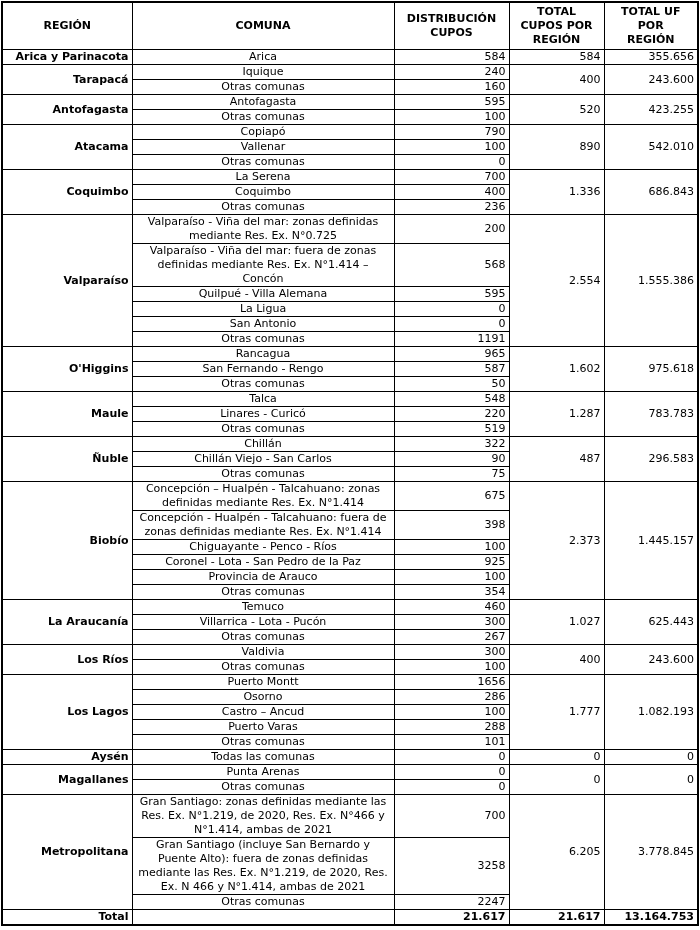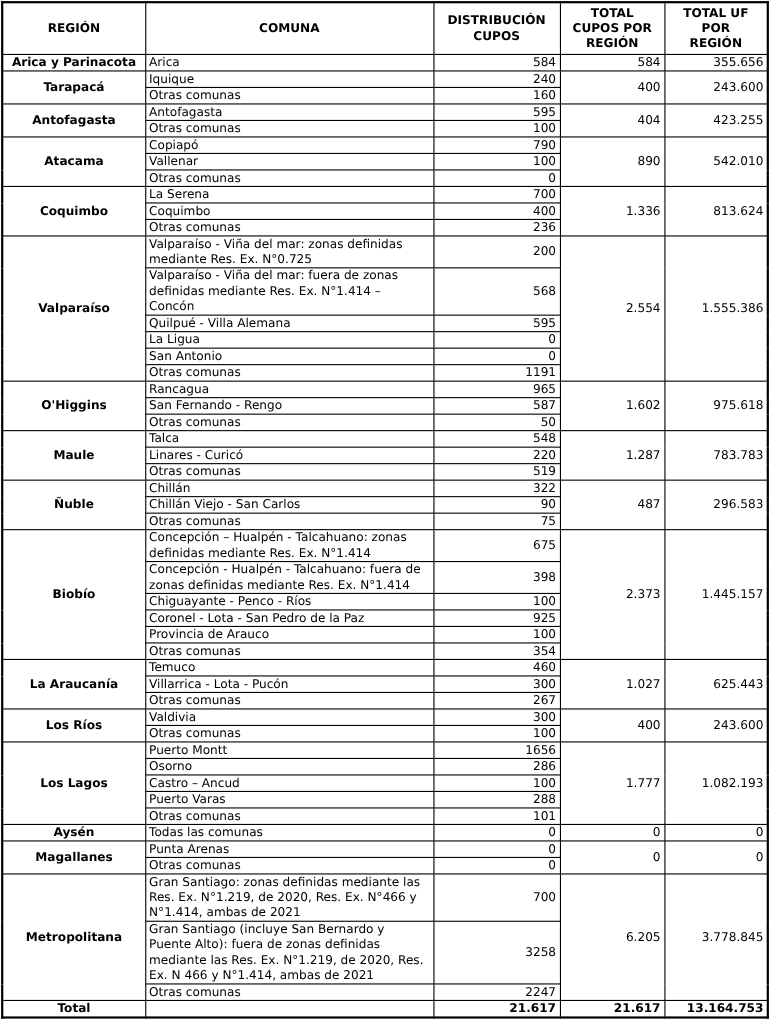--- a/index.html
+++ b/index.html
@@ -38,25 +38,25 @@
     overflow: hidden;
   }
   table.quota-table thead th {
     font-weight: bold;
     text-align: center;
     white-space: pre-line;
     padding: 2px 2px;
   }
   td.region-cell {
     font-weight: bold;
+    text-align: right;
+    padding-left: 4px;
+  }
+  td.comuna-cell {
     text-align: center;
-    padding-left: 4px;
-  }
-  td.comuna-cell {
-    text-align: left;
     padding-left: 4px;
   }
   td.num-cell {
     text-align: right;
     padding-right: 5px;
   }
   tr.total-row td {
     font-weight: bold;
   }
 </style>
@@ -102,21 +102,21 @@
           <td class="num-cell" rowspan="2">243.600</td>
         </tr>
         <tr>
           <td class="comuna-cell">Otras comunas</td>
           <td class="num-cell">160</td>
         </tr>
         <tr>
           <td class="region-cell" rowspan="2">Antofagasta</td>
           <td class="comuna-cell">Antofagasta</td>
           <td class="num-cell">595</td>
-          <td class="num-cell" rowspan="2">404</td>
+          <td class="num-cell" rowspan="2">520</td>
           <td class="num-cell" rowspan="2">423.255</td>
         </tr>
         <tr>
           <td class="comuna-cell">Otras comunas</td>
           <td class="num-cell">100</td>
         </tr>
         <tr>
           <td class="region-cell" rowspan="3">Atacama</td>
           <td class="comuna-cell">Copiapó</td>
           <td class="num-cell">790</td>
@@ -129,21 +129,21 @@
         </tr>
         <tr>
           <td class="comuna-cell">Otras comunas</td>
           <td class="num-cell">0</td>
         </tr>
         <tr>
           <td class="region-cell" rowspan="3">Coquimbo</td>
           <td class="comuna-cell">La Serena</td>
           <td class="num-cell">700</td>
           <td class="num-cell" rowspan="3">1.336</td>
-          <td class="num-cell" rowspan="3">813.624</td>
+          <td class="num-cell" rowspan="3">686.843</td>
         </tr>
         <tr>
           <td class="comuna-cell">Coquimbo</td>
           <td class="num-cell">400</td>
         </tr>
         <tr>
           <td class="comuna-cell">Otras comunas</td>
           <td class="num-cell">236</td>
         </tr>
         <tr>

